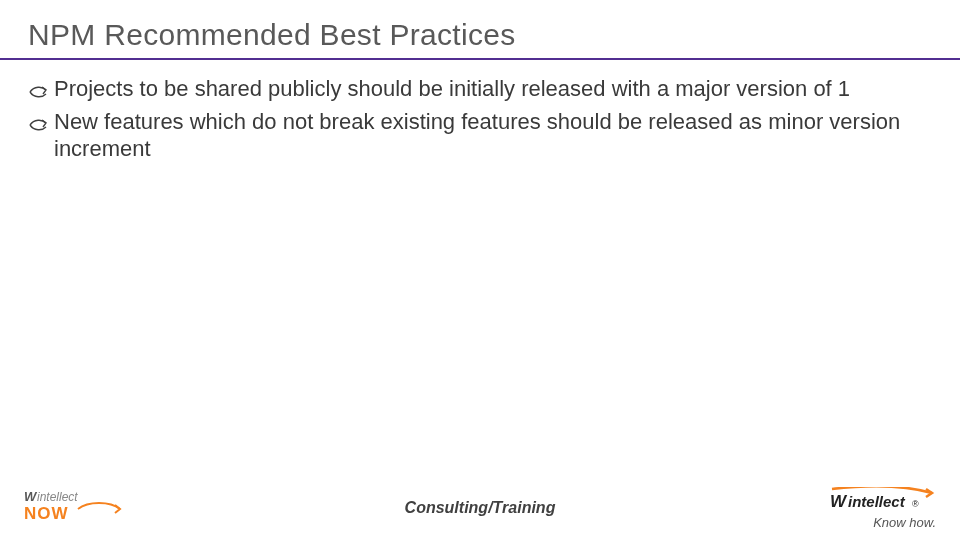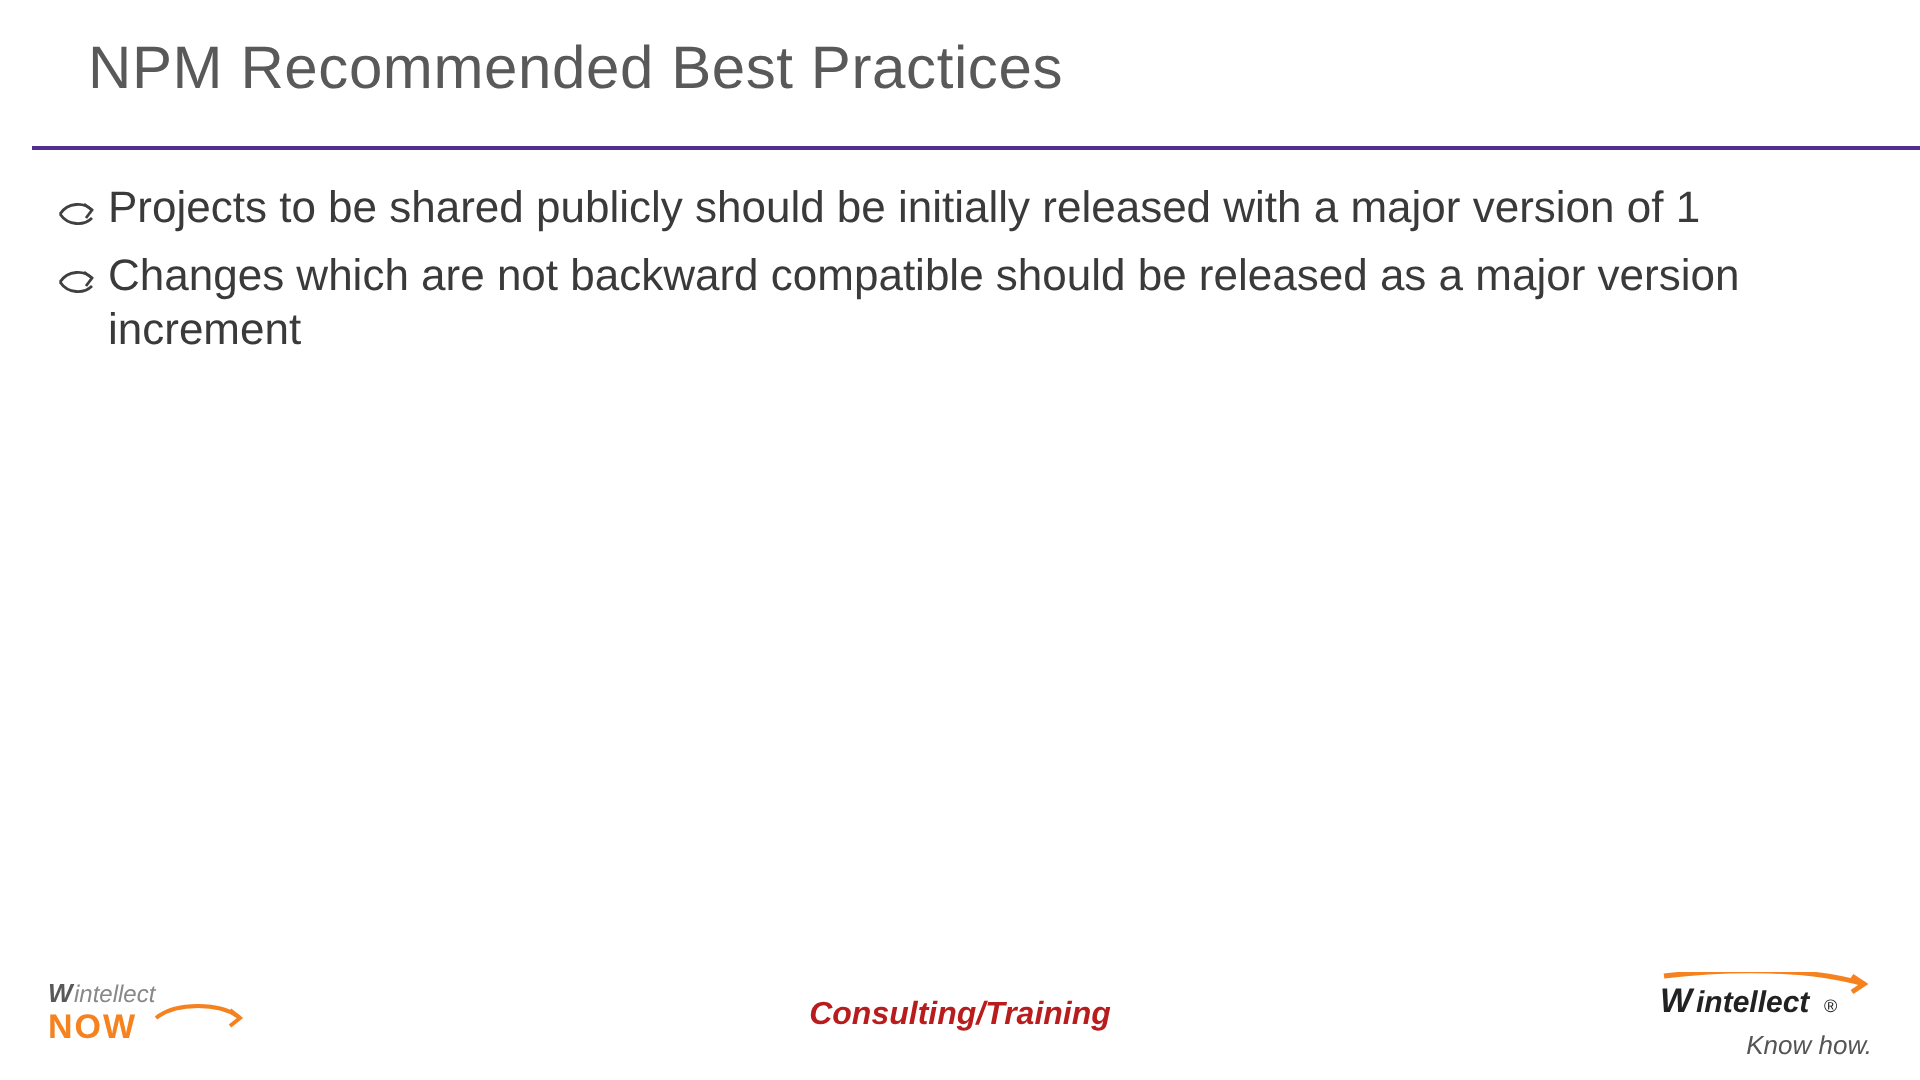--- a/index.html
+++ b/index.html
@@ -13,23 +13,22 @@
     overflow: hidden;
     position: relative;
   }
   .slide {
     width: 960px;
     height: 540px;
     position: relative;
     box-sizing: border-box;
   }
   .title-wrap {
-    padding: 18px 28px 15px 28px;
+    padding: 18px 28px 0 28px;
     border-bottom: 2px solid #522e91;
-    margin-left: 16px;
   }
   .title {
     font-size: 30px;
     font-weight: 400;
     color: #595959;
     margin: 0 0 6px 0;
     letter-spacing: 0.3px;
   }
   .body {
     padding: 16px 24px 0 28px;
@@ -61,21 +60,21 @@
     justify-content: space-between;
     color: #9e9e9e;
   }
   .footer-center {
     position: absolute;
     left: 0; right: 0;
     text-align: center;
     font-style: italic;
     font-weight: 600;
     font-size: 16px;
-    color: #b91c1c;
+    color: #404040;
     pointer-events: none;
   }
   .logo-left, .logo-right {
     position: relative;
     z-index: 2;
   }
   .logo-right-sub {
     font-size: 13px;
     color: #555;
     text-align: right;
@@ -99,31 +98,31 @@
         <svg width="22" height="18" viewBox="0 0 22 18">
           <path d="M2 9 C 6 3, 14 3, 18 7" stroke="#404040" stroke-width="1.4" fill="none"></path>
           <path d="M14 4 L18 7 L15 11" stroke="#404040" stroke-width="1.4" fill="none"></path>
           <path d="M2 9 C 6 15, 14 15, 18 11" stroke="#404040" stroke-width="1.4" fill="none"></path>
         </svg>
       </span>
       <span class="text">Projects to be shared publicly should be initially released with a major version of 1</span>
     </div>
 
 
-
     <div class="bullet">
       <span class="icon">
         <svg width="22" height="18" viewBox="0 0 22 18">
           <path d="M2 9 C 6 3, 14 3, 18 7" stroke="#404040" stroke-width="1.4" fill="none"></path>
           <path d="M14 4 L18 7 L15 11" stroke="#404040" stroke-width="1.4" fill="none"></path>
           <path d="M2 9 C 6 15, 14 15, 18 11" stroke="#404040" stroke-width="1.4" fill="none"></path>
         </svg>
       </span>
-      <span class="text">Changes which are not backward compatible should be released as a major version increment</span>
+      <span class="text">New features which do not break existing features should be released as minor version increment</span>
     </div>
+
 
 
   </div>
 
   <div class="footer">
     <div class="logo-left">
       <svg width="110" height="34" viewBox="0 0 110 34">
         <text x="0" y="12" font-family="Arial" font-style="italic" font-weight="bold" font-size="13" fill="#595959">W</text>
         <text x="13" y="12" font-family="Arial" font-style="italic" font-size="12" fill="#888">intellect</text>
         <text x="0" y="30" font-family="Arial" font-weight="900" font-size="17" fill="#f5821f" letter-spacing="1">NOW</text>

